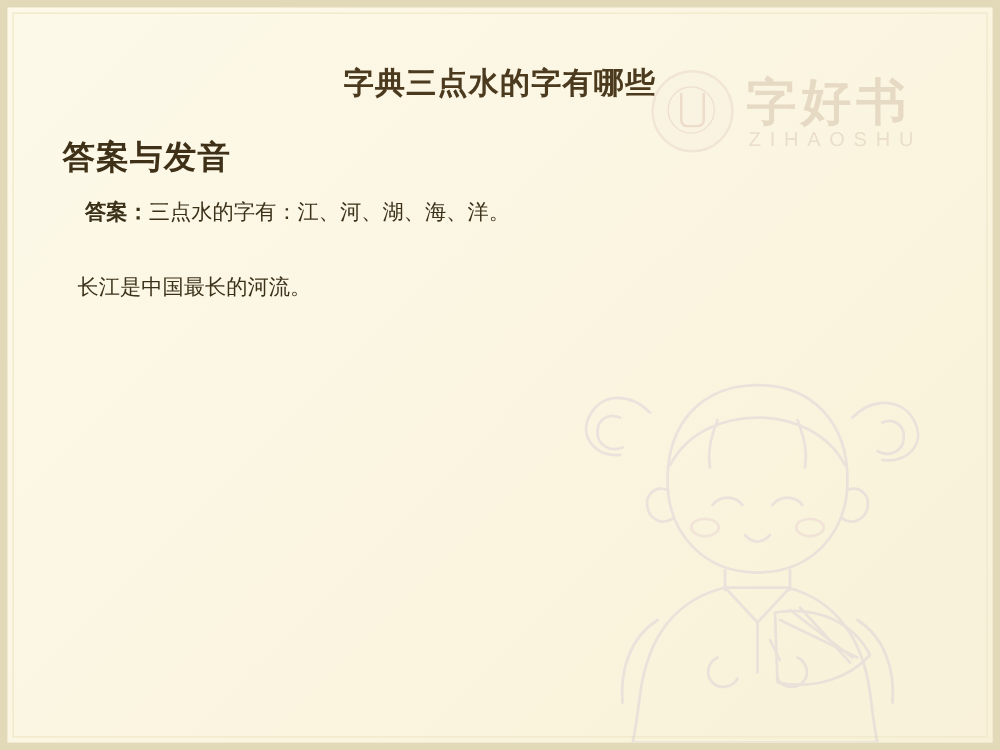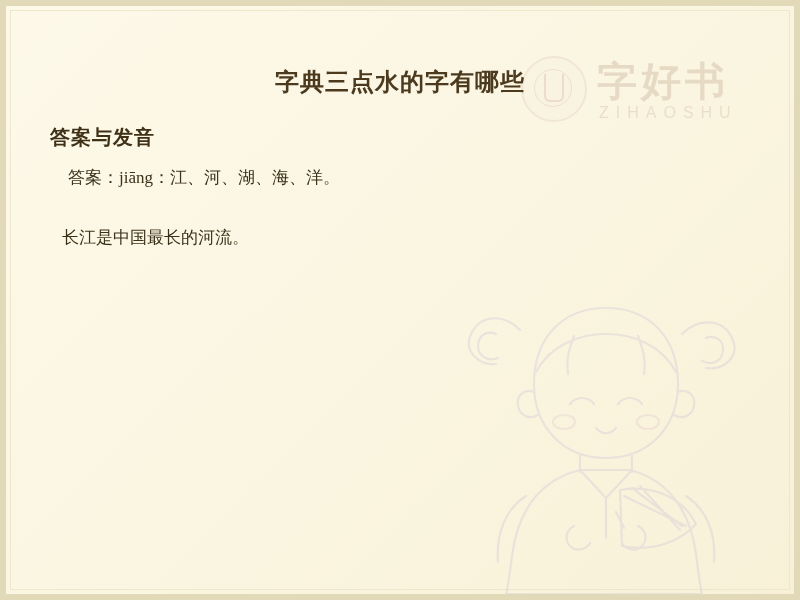--- a/index.html
+++ b/index.html
@@ -101,50 +101,50 @@
     width: 360px;
     height: 330px;
     opacity: 0.35;
     pointer-events: none;
   }
 
   
   .content {
     position: relative;
     z-index: 3;
-    padding: 60px 40px 0 40px;
+    padding: 44px 40px 0 40px;
   }
   .doc-title {
     text-align: center;
     font-size: 24px;
     font-weight: bold;
     color: #4b3a1e;
     letter-spacing: 1px;
     margin: 0 0 26px 0;
   }
   .section-heading {
-    font-size: 20px;
+    font-size: 26px;
     font-weight: bold;
     color: #3f3118;
     margin: 0 0 12px 4px;
     letter-spacing: 1px;
   }
   .section-block {
     margin: 0 0 22px 0;
   }
   .para {
     font-size: 17px;
     line-height: 1.75;
     color: #3b3119;
     margin: 0 0 6px 0;
     padding-left: 22px;
     text-align: justify;
   }
   .para .lbl {
-    font-weight: normal;
+    font-weight: bold;
   }
   .para.hang {
     text-indent: 0;
   }
   .examples .para {
     padding-left: 16px;
     margin-bottom: 2px;
   }
   .spacer-sm { height: 8px; }
 </style>
@@ -206,21 +206,21 @@
       </g>
     </svg>
   </div>
 
   <div class="content">
     <div class="doc-title">字典三点水的字有哪些</div>
 
     <div class="section-block">
       <div class="section-heading">答案与发音</div>
       <p class="para hang">
-        <span class="lbl">答案：</span><span>jiāng：江、河、湖、海、洋。</span>
+        <span class="lbl">答案：</span><span>三点水的字有：江、河、湖、海、洋。</span>
       </p>
     </div>
 
     <div class="section-block examples">
       <div class="spacer-sm"></div>
       <p class="para">长江是中国最长的河流。</p>
     </div>
   </div>
 </div>
 

